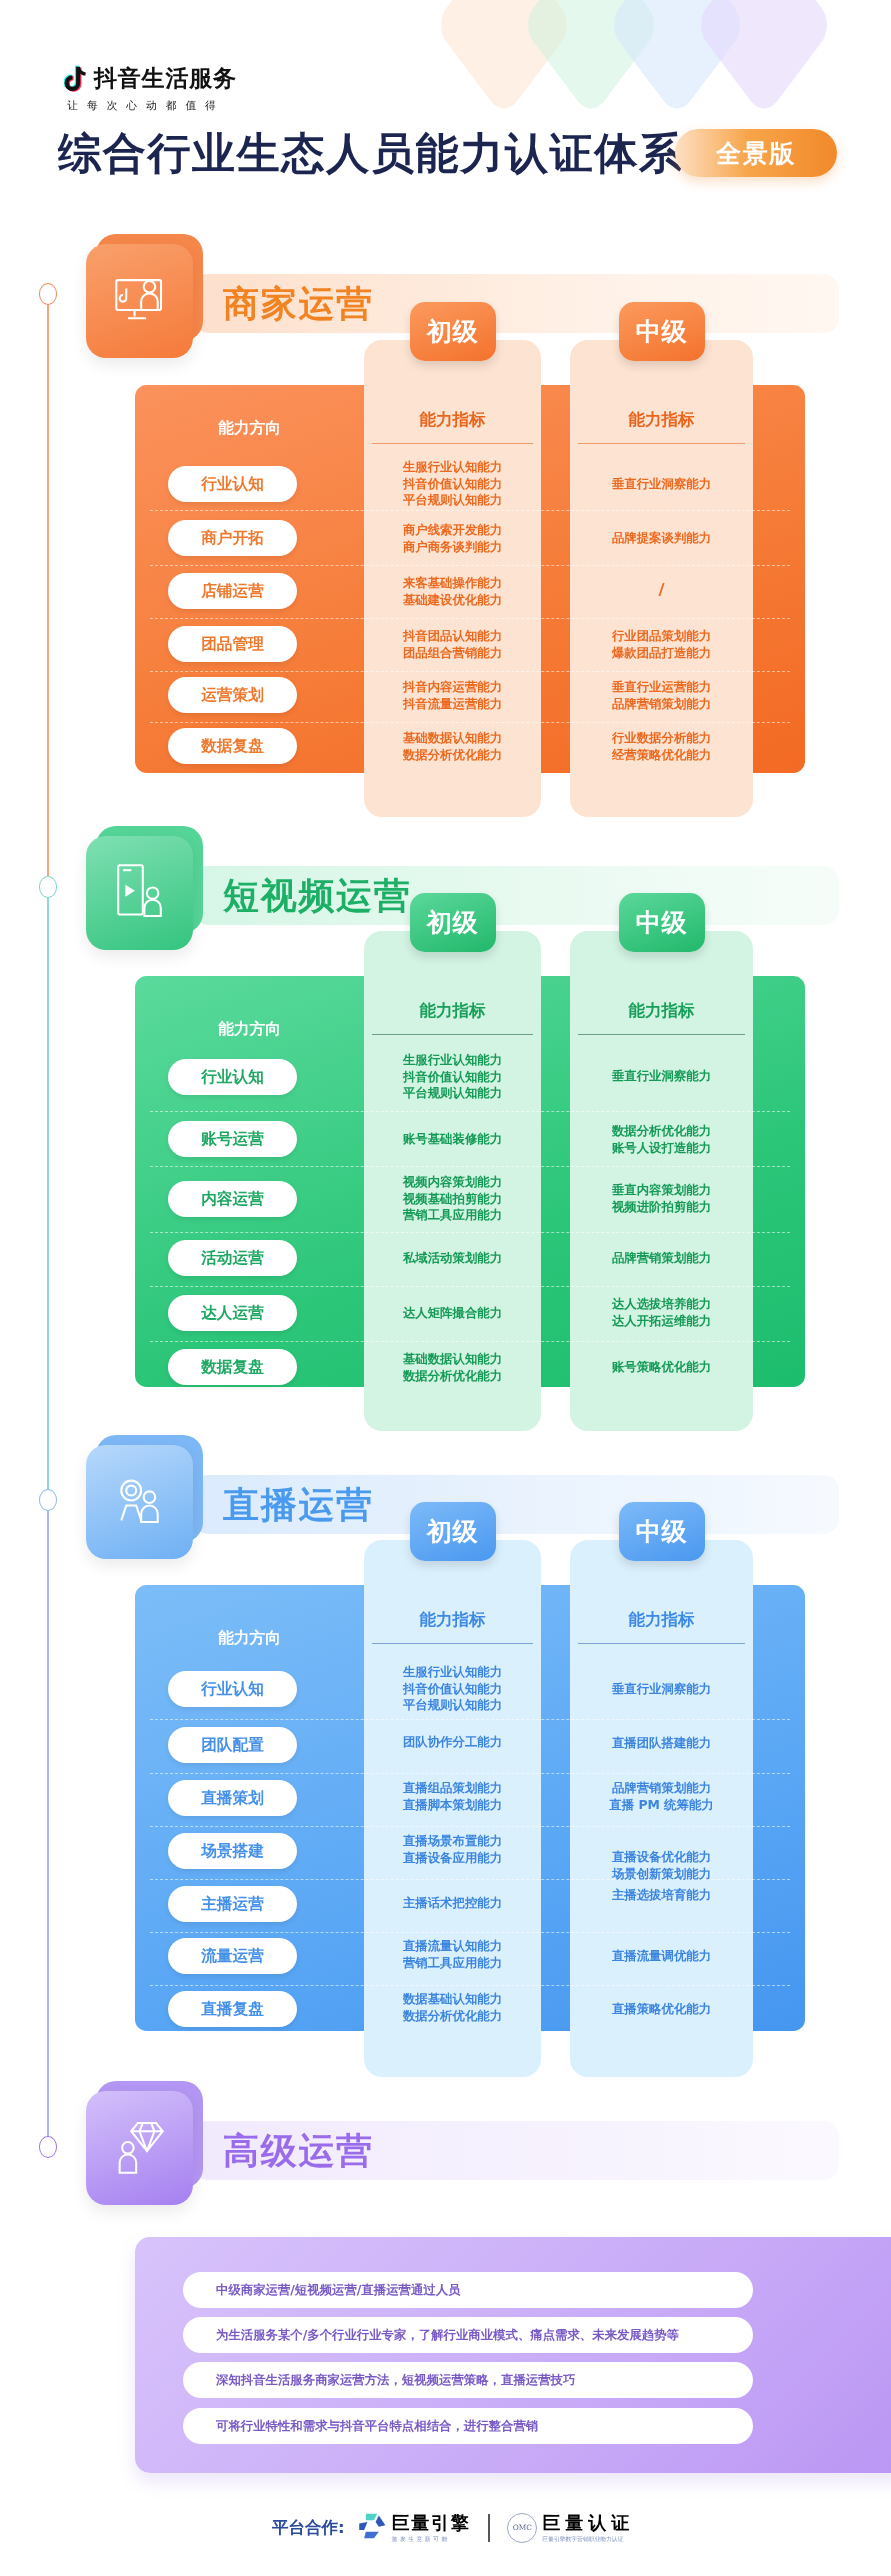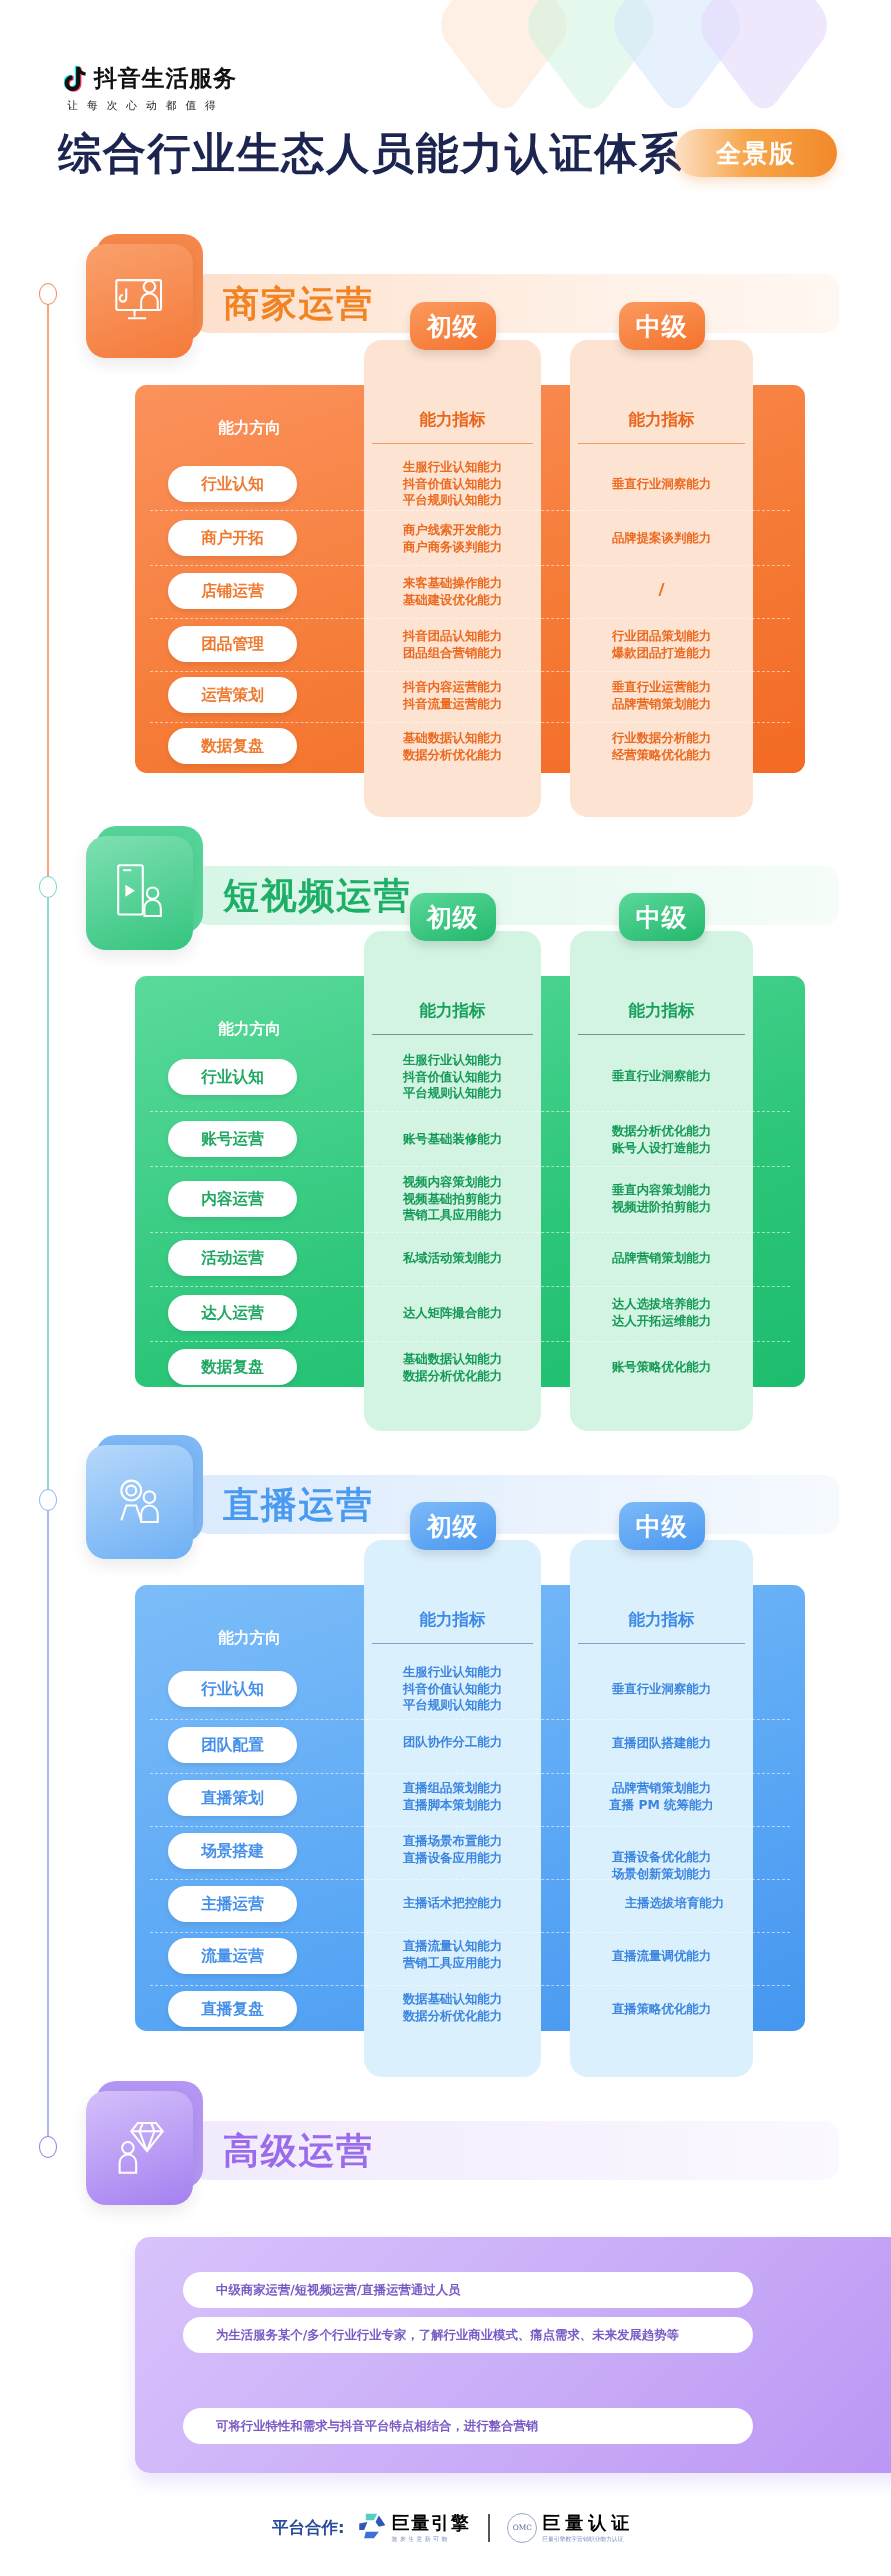--- a/index.html
+++ b/index.html
@@ -32,21 +32,21 @@
   .sec-banner { position: absolute; left: 107px; top: 40px; right: 0; height: 59px; border-radius: 15px; }
   .sec-iconbox-back { position: absolute; left: 10px; top: 0; width: 107px; height: 107px; border-radius: 20px; }
   .sec-iconbox { position: absolute; left: 0; top: 10px; width: 107px; height: 114px; border-radius: 20px; display: flex; align-items: center; justify-content: center; box-shadow: 0 6.6px 15px rgba(0,0,0,.08); }
   .sec-title { position: absolute; left: 137px; top: 46px; font-size: 36px; font-weight: 900; letter-spacing: 1.7px; }
 
   
   .tbl { left: 135px; width: 670px; border-radius: 11.6px; }
   .col-card { position: absolute; top: -45px; width: 177px; border-radius: 18px; }
   .col-card.lv1 { left: 229px; }
   .col-card.lv2 { left: 435px; width: 183px; }
-  .lvl-badge { position: absolute; top: -38px; left: 50%; transform: translateX(-50%); width: 86px; height: 48px; border-radius: 15px; color: #fff; font-size: 25px; font-weight: 900; display: flex; align-items: center; justify-content: center; letter-spacing: 0.8px; box-shadow: 0 5px 10px rgba(0,0,0,.12); }
+  .lvl-badge { position: absolute; top: -38px; left: 50%; transform: translateX(-50%); width: 86px; height: 59px; border-radius: 15px; color: #fff; font-size: 25px; font-weight: 900; display: flex; align-items: center; justify-content: center; letter-spacing: 0.8px; box-shadow: 0 5px 10px rgba(0,0,0,.12); }
   .col-head { position: absolute; top: 28px; left: 8.3px; right: 8.3px; height: 35px; text-align: center; font-size: 16.5px; font-weight: bold; border-bottom: 1.7px solid; }
   .dir-head { position: absolute; left: 0; width: 229px; top: 33px; text-align: center; font-size: 15.7px; font-weight: bold; color: #fff; }
   .row-sep { position: absolute; left: 15px; right: 15px; height: 0; border-top: 0.8px dashed rgba(255,255,255,.55); }
   .pill { position: absolute; left: 33px; width: 129px; height: 36px; border-radius: 18px; background: #fff; display: flex; align-items: center; justify-content: center; font-size: 15.7px; font-weight: bold; box-shadow: 0 2.5px 5px rgba(0,0,0,.08); }
   .cell { position: absolute; text-align: center; font-size: 12.4px; font-weight: bold; line-height: 16.5px; }
   .cell.c1 { left: 229px; width: 177px; }
   .cell.c2 { left: 435px; width: 183px; }
 
   
   .adv-box { left: 135px; top: 2237px; width: 808px; height: 236px; border-radius: 15px; background: linear-gradient(135deg, #d8c3fb 0%, #c7a9f7 60%, #b995f3 100%); box-shadow: 0 8.3px 16.5px rgba(150,110,230,.18); }
@@ -349,21 +349,21 @@
     </div>
   <div class="cell c2" style="top:264px; color:#3d86e0;">
       <div>直播设备优化能力</div>
       <div>场景创新策划能力</div>
     </div>
 
   <div class="pill" style="top:301px; color:#4590e8;">主播运营</div>
   <div class="cell c1" style="top:310px; color:#3d86e0;">
       <div>主播话术把控能力</div>
     </div>
-  <div class="cell c2" style="top:310px; color:#3d86e0;margin-left:13px;">
+  <div class="cell c2" style="top:302px; color:#3d86e0;">
       <div>主播选拔培育能力</div>
     </div>
 
   <div class="pill" style="top:353px; color:#4590e8;">流量运营</div>
   <div class="cell c1" style="top:353px; color:#3d86e0;">
       <div>直播流量认知能力</div>
       <div>营销工具应用能力</div>
     </div>
   <div class="cell c2" style="top:363px; color:#3d86e0;">
       <div>直播流量调优能力</div>
@@ -390,20 +390,21 @@
           <path d="M8 66 v-12 a10 10 0 0 1 20 0 v12 z"></path>
       </svg>
     </span>
   </div>
   <div class="sec-title" style="color:#9a6bea;">高级运营</div>
 </div>
 
 <div class="abs adv-box">
   <div class="adv-pill" style="top:35px;">中级商家运营/短视频运营/直播运营通过人员</div>
   <div class="adv-pill" style="top:80px;">为生活服务某个/多个行业行业专家，了解行业商业模式、痛点需求、未来发展趋势等</div>
+  <div class="adv-pill" style="top:125px;">深知抖音生活服务商家运营方法，短视频运营策略，直播运营技巧</div>
   <div class="adv-pill" style="top:171px;">可将行业特性和需求与抖音平台特点相结合，进行整合营销</div>
 </div>
 
 <div class="abs footer">
   <span class="footer-label">平台合作:</span>
   <div class="partner">
     <span>
       <svg width="31" height="28" viewBox="0 0 38 34">
         <path d="M12 2 l14 0 l-4 8 l-10 0z" fill="#4fd1c5"></path>
           <path d="M28 4 l8 12 l-8 2 l-4 -6z" fill="#2e57b7"></path>

